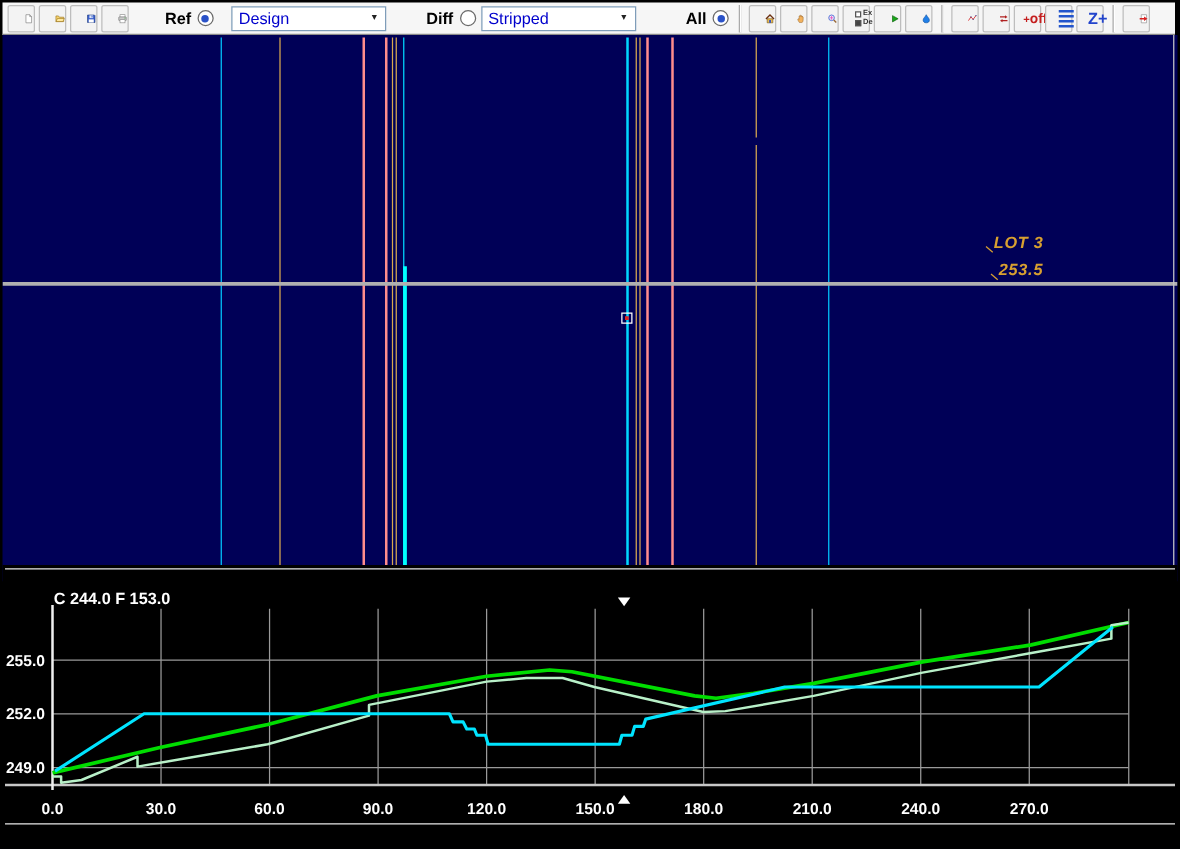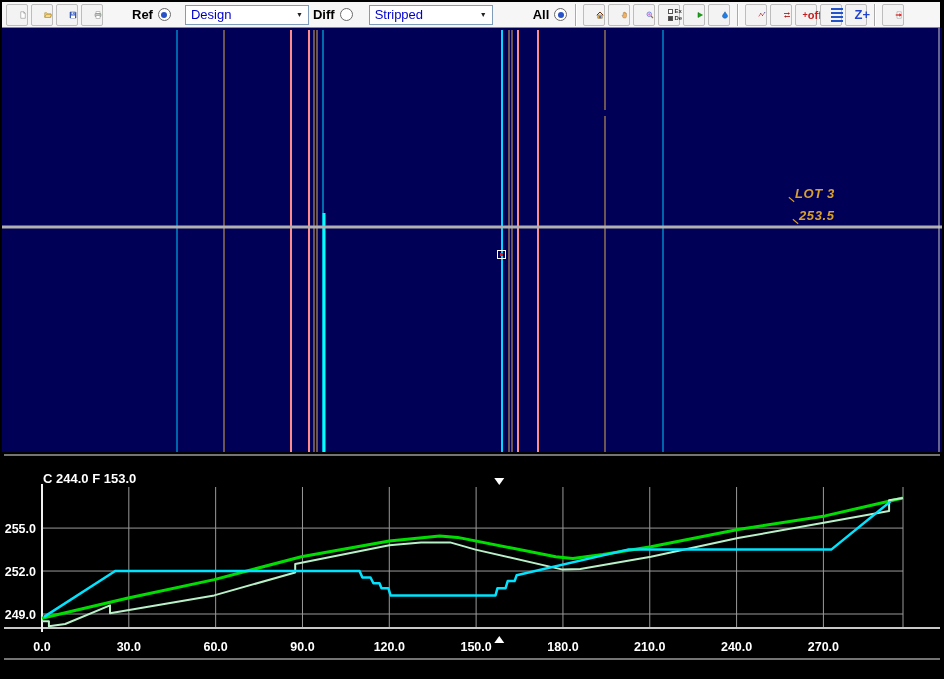--- a/index.html
+++ b/index.html
@@ -83,24 +83,24 @@
     </div>
 
     <span class="lbl" style="margin-left:26px">Ref</span>
     <span class="radio sel" id="ref-radio"></span>
 
     <div class="dd" style="margin-left:10px">
       <span class="val">Design</span>
       <span class="arr">▼</span>
     </div>
 
-    <span class="lbl" style="margin-left:4px">Diff</span>
+    <span class="lbl" style="margin-left:32px">Diff</span>
     <span class="radio" id="diff-radio"></span>
 
-    <div class="dd" style="margin-left:12px">
+    <div class="dd" style="margin-left:0">
       <span class="val">Stripped</span>
       <span class="arr">▼</span>
     </div>
 
     <span class="lbl" style="margin-left:40px">All</span>
     <span class="radio sel" id="all-radio"></span>
 
     <span class="sep"></span>
 
     <div class="tbtn">

